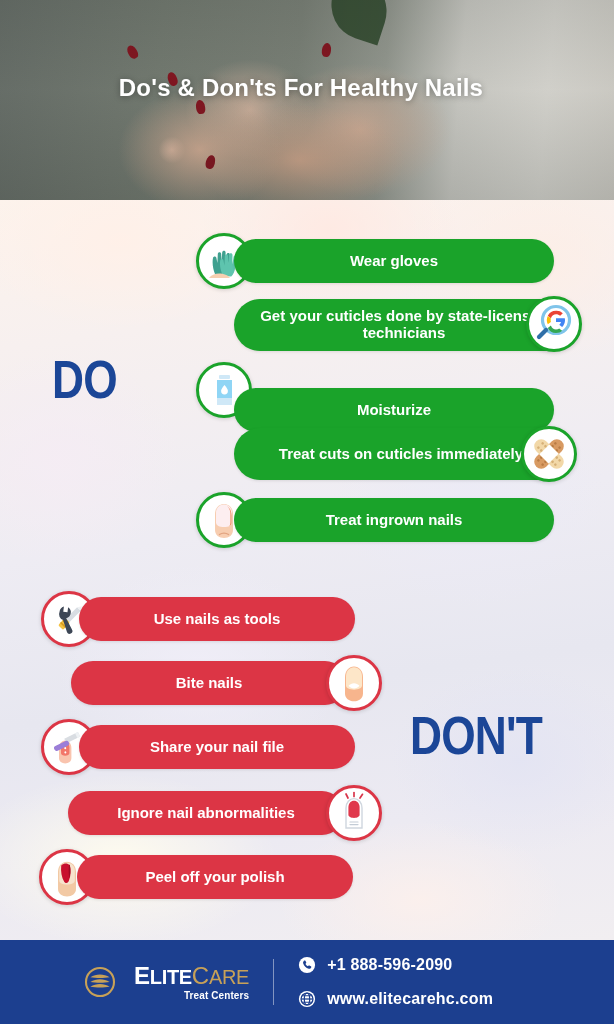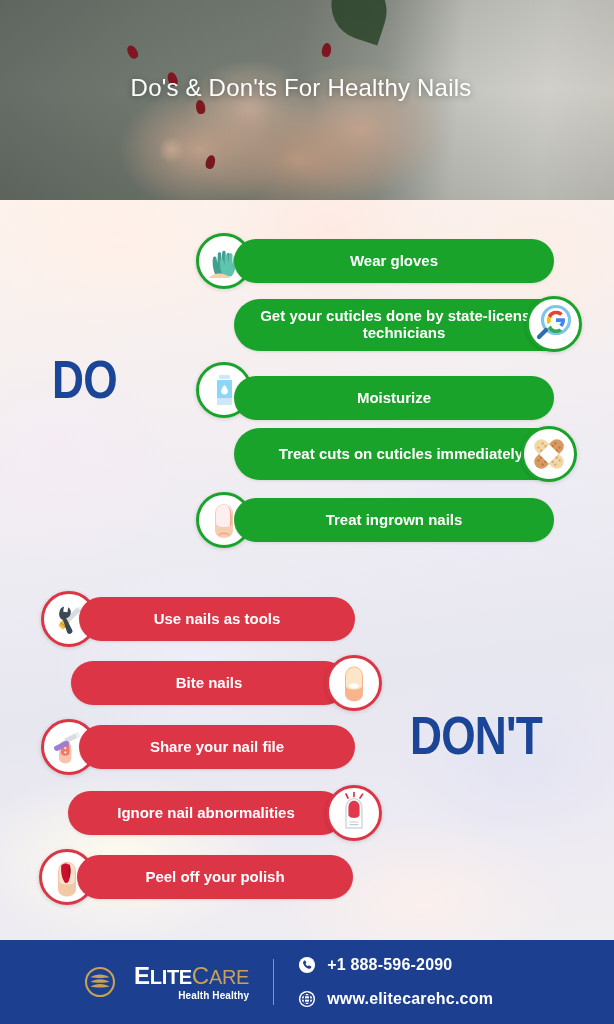--- a/index.html
+++ b/index.html
@@ -57,21 +57,21 @@
     position: absolute;
     inset: 0;
     background: linear-gradient(180deg, rgba(20,28,24,.18) 0%, rgba(20,28,24,.10) 45%, rgba(20,28,24,.22) 100%);
   }
   .header-title {
     position: absolute;
     left: 0; right: 12px; top: 74px;
     text-align: center;
     color: #ffffff;
     font-size: 24px;
-    font-weight: normal;
+    font-weight: bold;
     letter-spacing: .2px;
     text-shadow: 0 1px 6px rgba(0,0,0,.35);
   }
 
   
   .body-area {
     position: absolute;
     left: 0; top: 200px;
     width: 614px;
     height: 740px;
@@ -228,21 +228,21 @@
   </div>
 
   <div class="bubble bubble-do" style="left:196px;top:362px;">
     <svg width="40" height="40" viewBox="0 0 40 40">
       <rect x="15" y="5" width="11" height="4" rx="1" fill="#cfe8f7"></rect>
       <path d="M13 10h15v22a3 3 0 0 1-3 3H16a3 3 0 0 1-3-3z" fill="#8fd5f5"></path>
       <rect x="13" y="28" width="15" height="7" fill="#cfe8f7"></rect>
       <path d="M20.5 15c2.2 2.7 3.4 4.4 3.4 6a3.4 3.4 0 1 1-6.8 0c0-1.6 1.2-3.3 3.4-6z" fill="#ffffff"></path>
     </svg>
   </div>
-  <div class="pill pill-do" style="left:234px;top:376px;width:320px;">
+  <div class="pill pill-do" style="left:234px;top:388px;width:320px;">
     <span>Moisturize</span>
   </div>
 
   <div class="pill pill-do two-line" style="left:234px;top:428px;width:334px;">
     <span>Treat cuts on cuticles immediately</span>
   </div>
   <div class="bubble bubble-do" style="left:521px;top:426px;">
     <svg width="42" height="42" viewBox="0 0 42 42">
       <g transform="rotate(-45 21 21)">
         <rect x="3" y="14" width="36" height="14" rx="7" fill="#d89a62"></rect>
@@ -366,21 +366,21 @@
           <circle cx="20" cy="20" r="17.5" fill="none" stroke="#c7a158" stroke-width="2.6"></circle>
           <path d="M8 14c7-4.5 17-4.5 24 0-7 1.2-17 1.2-24 0z" fill="#c7a158"></path>
           <path d="M8 20c7-4.5 17-4.5 24 0-7 1.2-17 1.2-24 0z" fill="#c7a158"></path>
           <path d="M8 26c7-4.5 17-4.5 24 0-7 1.2-17 1.2-24 0z" fill="#c7a158"></path>
         </svg>
         <div class="logo-text">
           <div class="logo-word">
             <span class="logo-elite"><span class="cap">E</span><span>LITE</span></span>
             <span class="logo-care"><span class="cap">C</span><span>ARE</span></span>
           </div>
-          <div class="logo-sub">Health Healthy</div>
+          <div class="logo-sub">Treat Centers</div>
         </div>
       </div>
 
       <div class="divider"></div>
 
       <div class="contact">
         <div class="contact-row">
           <svg class="cicon" viewBox="0 0 20 20">
             <circle cx="10" cy="10" r="9" fill="#ffffff"></circle>
             <path d="M6.6 5.2c.5-.5 1.3-.4 1.6.2l.9 1.6c.2.4.1.9-.3 1.2l-.6.5c.5 1.3 1.5 2.3 2.8 2.8l.5-.6c.3-.4.8-.5 1.2-.3l1.6.9c.6.3.7 1.1.2 1.6l-.7.7c-.5.5-1.2.6-1.9.4a10 10 0 0 1-6.2-6.2c-.2-.7-.1-1.4.4-1.9z" fill="#1c3f8f"></path>

